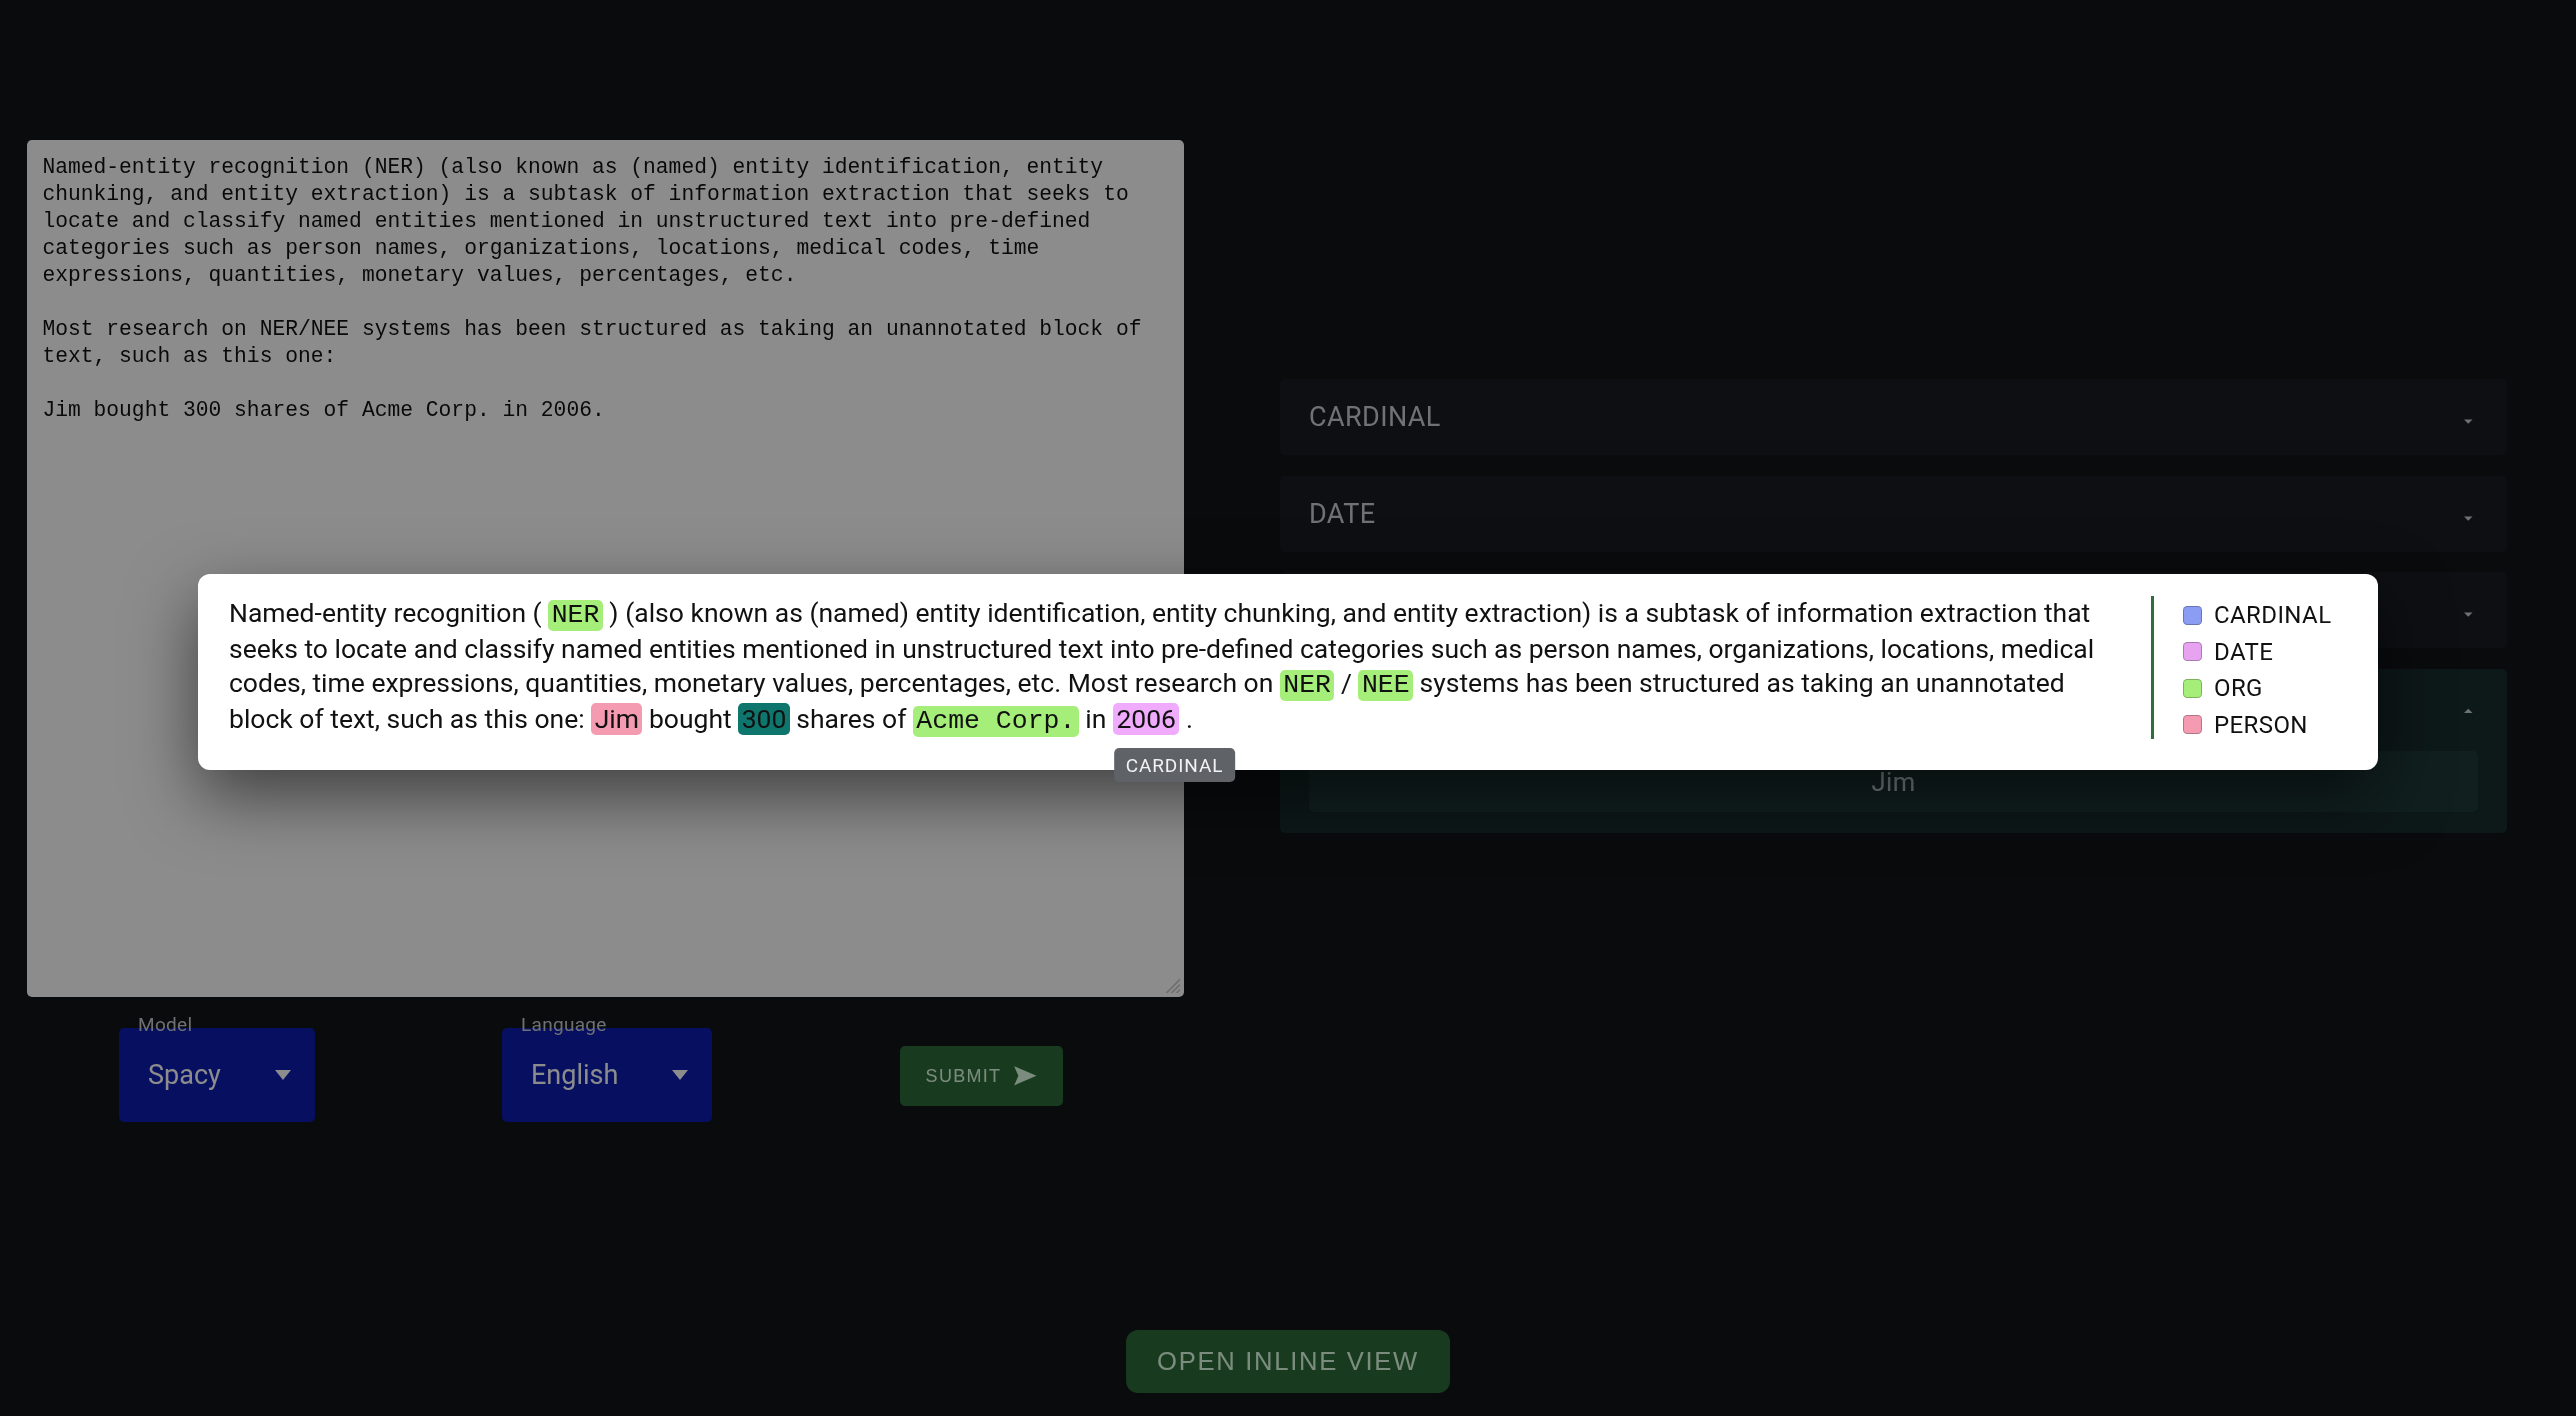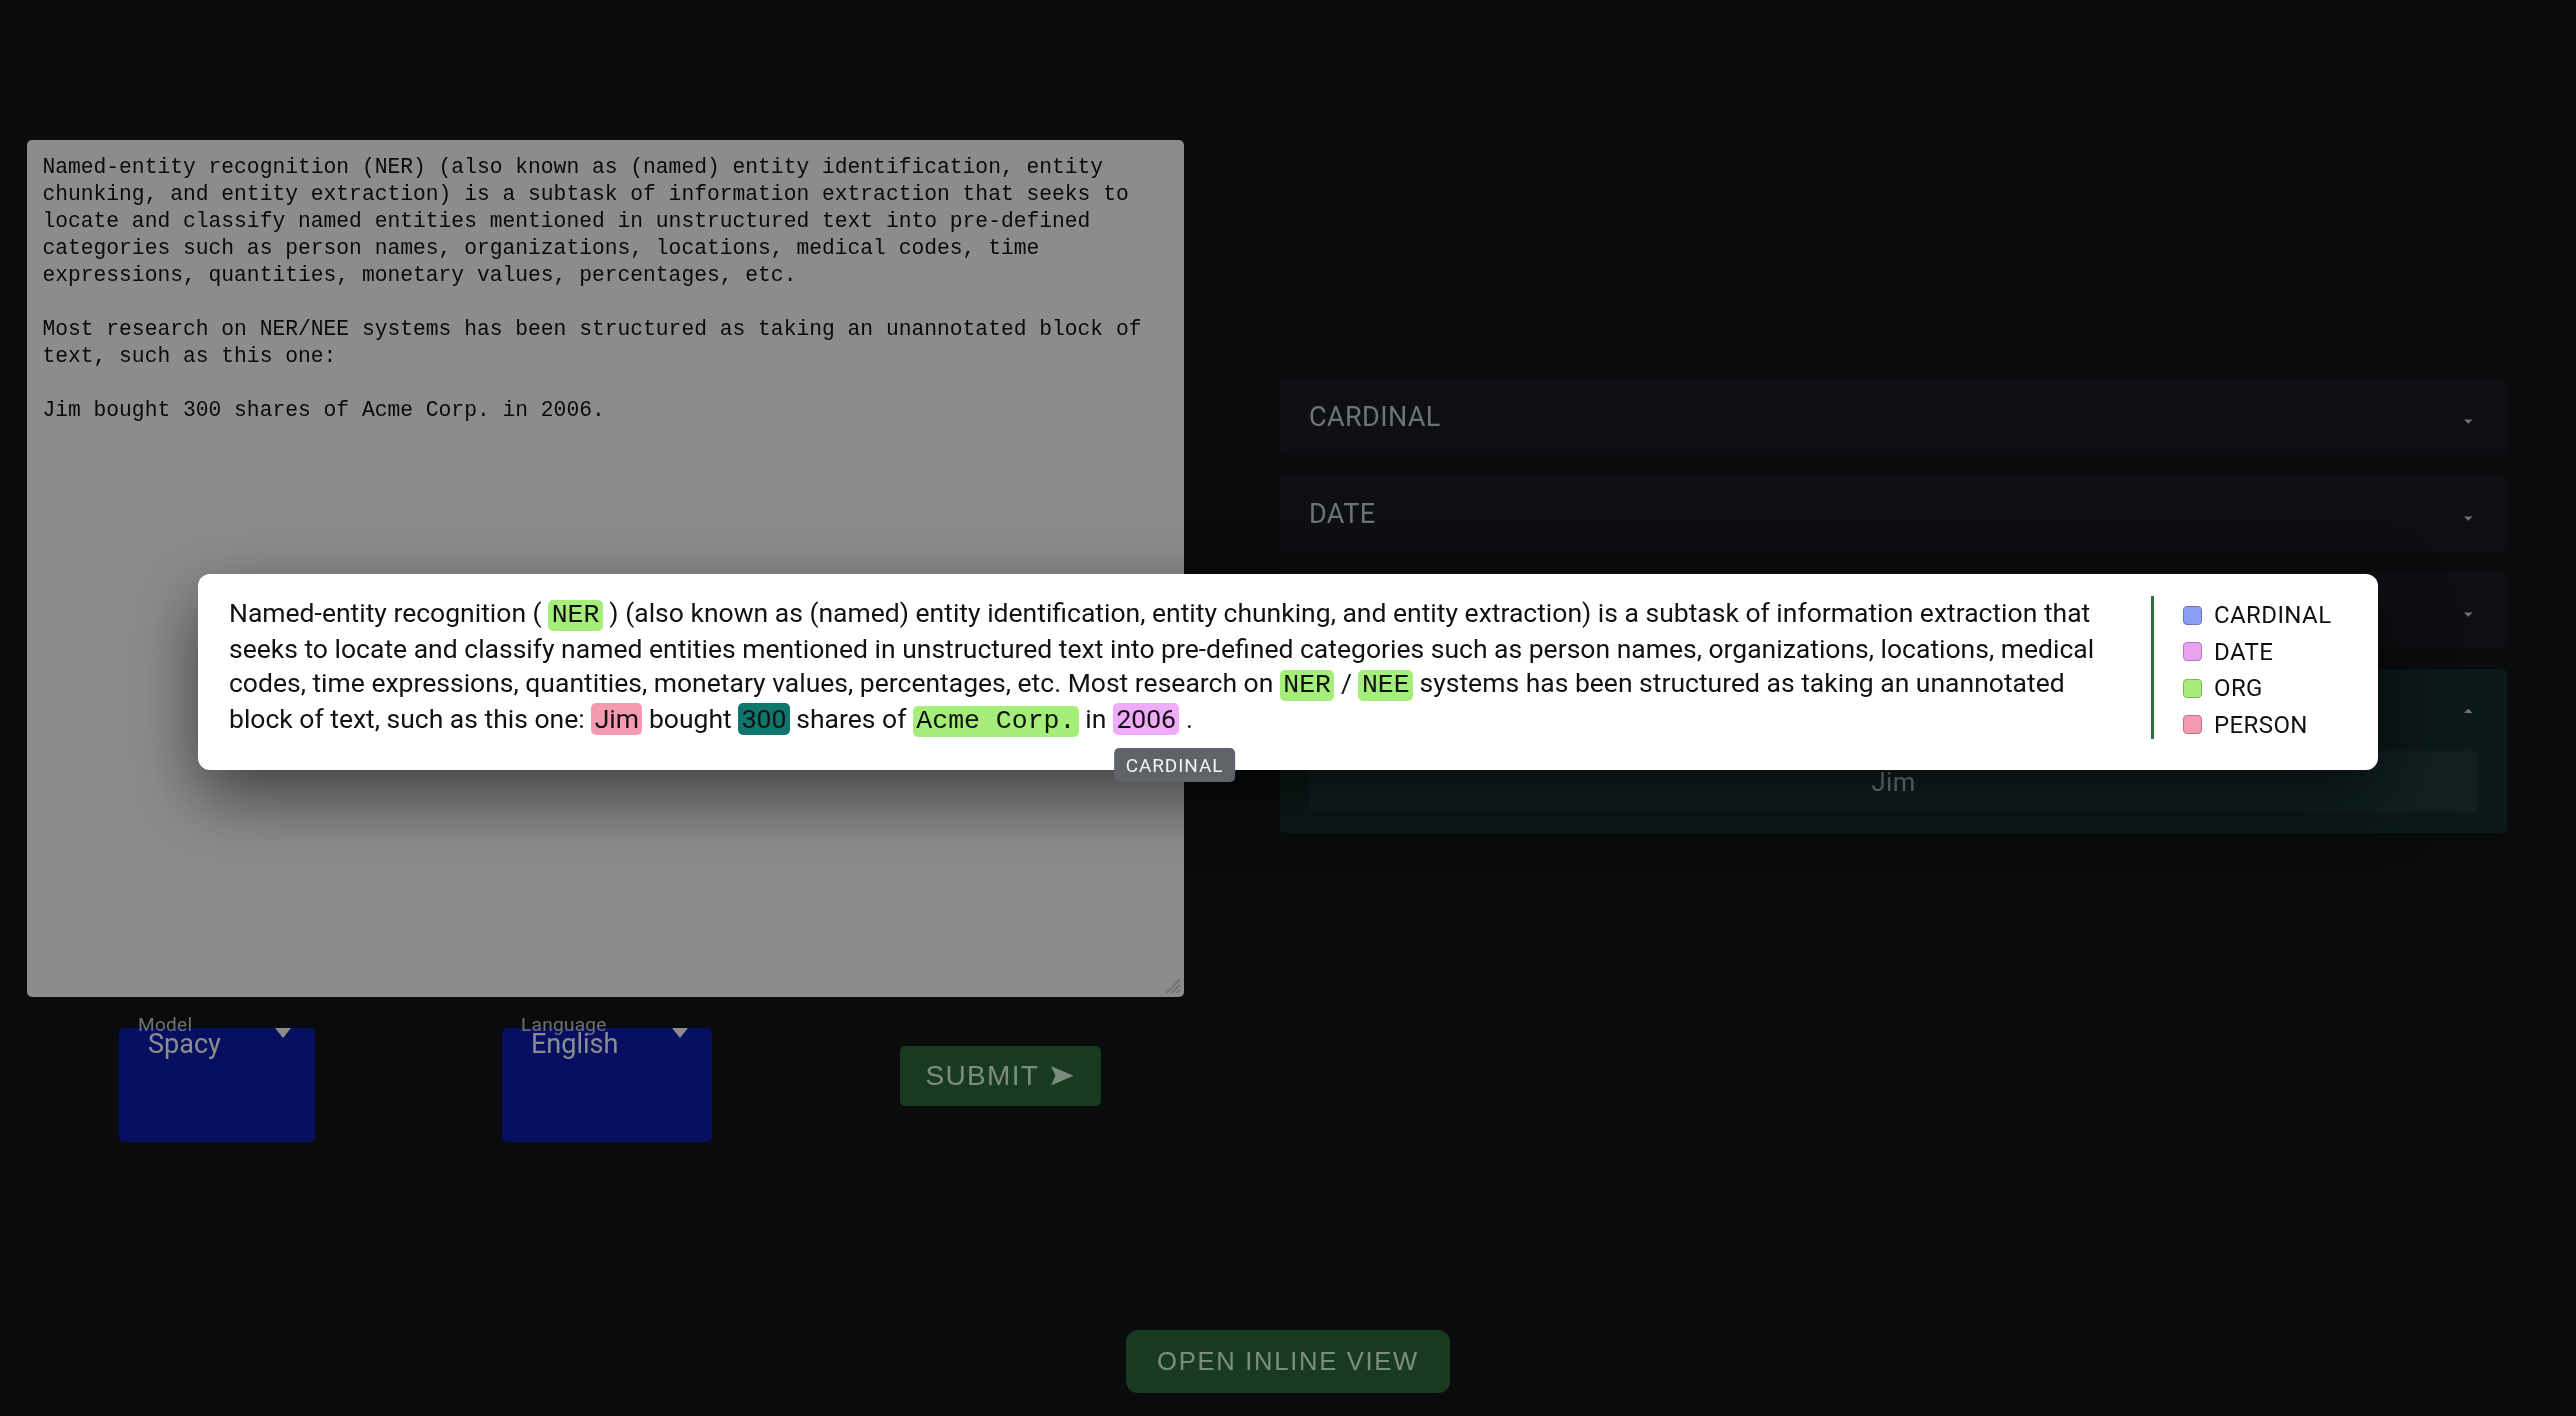--- a/index.html
+++ b/index.html
@@ -49,23 +49,24 @@
       position: absolute;
       right: 1.7px; bottom: 1.7px;
       width: 19px; height: 19px;
       opacity: .35;
     }
     .select {
       position: relative;
       background: #0b1db0;
       color: #fff;
       border-radius: 5.1px;
-      height: 114px;
+      height: 94px;
       min-width: 196px;
       display: flex;
+      align-items: center;
       justify-content: space-between;
       padding: 0 24px 0 29px;
       font-size: 27px;
       cursor: pointer;
     }
     .select .sel-label {
       position: absolute;
       top: -15.4px;
       left: 19px;
       font-size: 19px;
@@ -85,21 +86,21 @@
       top: 1046px;
       background: #2d6b38;
       color: #e0ffe6;
       border: none;
       border-radius: 5.1px;
       height: 60px;
       padding: 0 25.6px;
       display: flex;
       align-items: center;
       gap: 10.2px;
-      font-size: 28px;
+      font-size: 18px;
       letter-spacing: 1.3px;
       cursor: pointer;
     }
     .submit-btn svg { fill: #e0ffe6; }
 
     .right-col {
       position: absolute;
       left: 1280px;
       top: 379px;
       width: 1227px;

